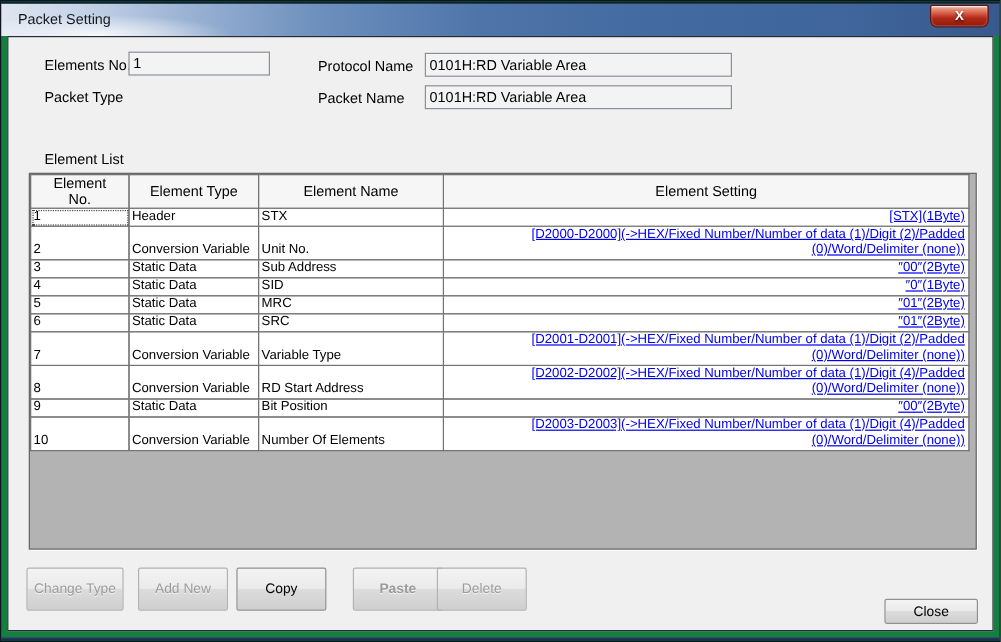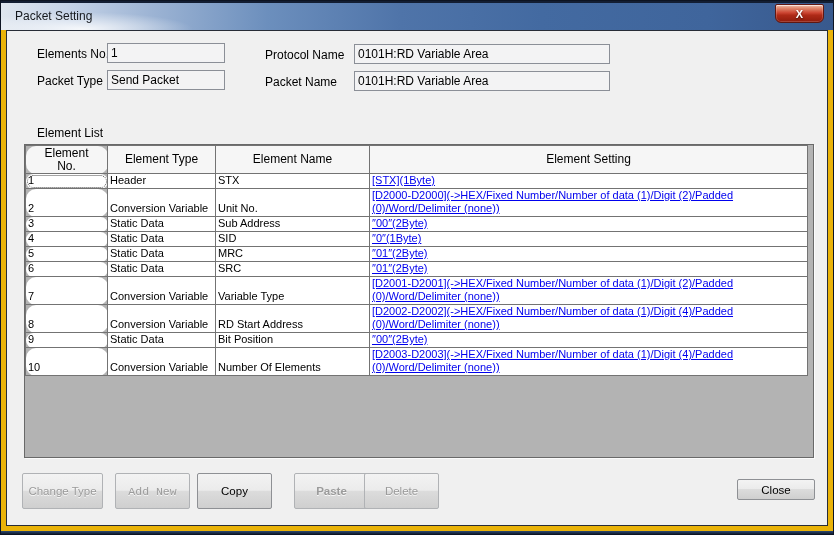--- a/index.html
+++ b/index.html
@@ -1,20 +1,20 @@
 <!DOCTYPE html>
 <html><head>
 <meta charset="utf-8">
 <style>
   * { margin:0; padding:0; box-sizing:border-box; }
   html,body { width:834px; height:535px; font-family:"Liberation Sans","DejaVu Sans",sans-serif; }
 
   .window {
     position:relative; width:834px; height:535px; overflow:hidden;
-    background:#eab308; border:1px solid #0d1422;
+    background:#15803d; border:1px solid #0d1422;
   }
   .window::after {
     content:""; position:absolute; left:0; right:0; bottom:0; height:3px;
     background:linear-gradient(#2e4a72,#101c31); pointer-events:none;
   }
   .titlebar {
     position:absolute; top:0; left:0; right:0; height:29px;
     border-top:2px solid #131e33;
     background:
       radial-gradient(160px 24px at 80px 26px, rgba(255,255,255,.85), rgba(255,255,255,0) 70%),
@@ -56,33 +56,33 @@
     height:28px; background:#f6f6f6; font-weight:normal; font-size:12px;
     text-align:center; vertical-align:middle; white-space:pre-line; line-height:13px;
   }
   table.elements td {
     background:#fff; font-size:11px; line-height:13px; height:15px;
     padding:0 3px 1px 2px; vertical-align:bottom; white-space:nowrap;
   }
   table.elements td.set { white-space:normal; vertical-align:top; }
   .setlink { color:#0000ee; text-decoration:underline; cursor:pointer; }
   .cell-focus { outline:1px dotted #4a4a4a; outline-offset:-2px; }
-  .col-no  { width:82px;border-radius:10px; }
+  .col-no  { width:82px; }
   .col-type{ width:108px; }
   .col-name{ width:154px; }
-  .col-set { width:438px; }
+  .col-set { width:438px;text-align:right; }
 
   .btn {
     position:absolute; top:442px; height:36px; font-family:inherit; font-size:11.5px;
     color:#000; border:1px solid #8e9094; border-radius:2px;
     background:linear-gradient(#f3f3f3 0%,#ebebeb 48%,#dcdcdc 50%,#cfcfcf 100%);
   }
   .btn.disabled { color:#9b9b9b; border-color:#b0b2b5; text-shadow:0 1px 0 rgba(255,255,255,.8); }
   .close-bottom {
-    position:absolute; left:730px; top:448px; width:78px; height:21px;
+    position:absolute; left:730px; top:468px; width:78px; height:21px;
     font-family:inherit; font-size:11.5px; color:#000;
     border:1px solid #8e9094; border-radius:2px;
     background:linear-gradient(#f3f3f3 0%,#ebebeb 48%,#dcdcdc 50%,#cfcfcf 100%);
   }
 </style>
 </head>
 <body>
 
 <div class="window">
   <div class="titlebar">
@@ -94,21 +94,20 @@
 
   <div class="client">
 
     <span class="flabel" style="left:30px;top:16px">Elements No.</span>
     <input class="tbox" style="left: 100px; top: 12px; width: 118px;" readonly="" value="1">
 
     <span class="flabel" style="left:258px;top:17px">Protocol Name</span>
     <input class="tbox" style="left: 347px; top: 13px; width: 256px;" readonly="" value="0101H:RD Variable Area">
 
     <span class="flabel" style="left:30px;top:43px">Packet Type</span>
-    <input class="tbox" style="left: 100px; top: 39px; width: 118px;" readonly="" value="Send Packet">
 
     <span class="flabel" style="left:258px;top:44px">Packet Name</span>
     <input class="tbox" style="left: 347px; top: 40px; width: 256px;" readonly="" value="0101H:RD Variable Area">
 
     <span class="section-label" style="left:30px;top:95px">Element List</span>
 
     <div class="grid">
       <table class="elements">
         <thead>
           <tr>
@@ -199,21 +198,21 @@
     <td class="col-set set">
       <a class="setlink">[D2003-D2003](-&gt;HEX/Fixed Number/Number of data (1)/Digit (4)/Padded (0)/Word/Delimiter (none))</a>
     </td>
   </tr>
           </tbody>
       </table>
     </div>
 
     <div>
         <button class="btn disabled" disabled="" style="left: 15px; width: 81px;">Change Type</button>
-        <button class="btn disabled" disabled="" style="left: 108px; width: 75px; font-family: Liberation Mono, monospace;">Add New</button>
+        <button class="btn disabled" disabled="" style="left: 108px; width: 75px;">Add New</button>
         <button class="btn" style="left: 190px; width: 75px;">Copy</button>
         <button class="btn disabled" disabled="" style="left: 287px; width: 75px; font-weight: bold;">Paste</button>
         <button class="btn disabled" disabled="" style="left: 357px; width: 75px;">Delete</button>
       </div>
 
     <button class="close-bottom">Close</button>
   </div>
 </div>
 
 </body></html>

